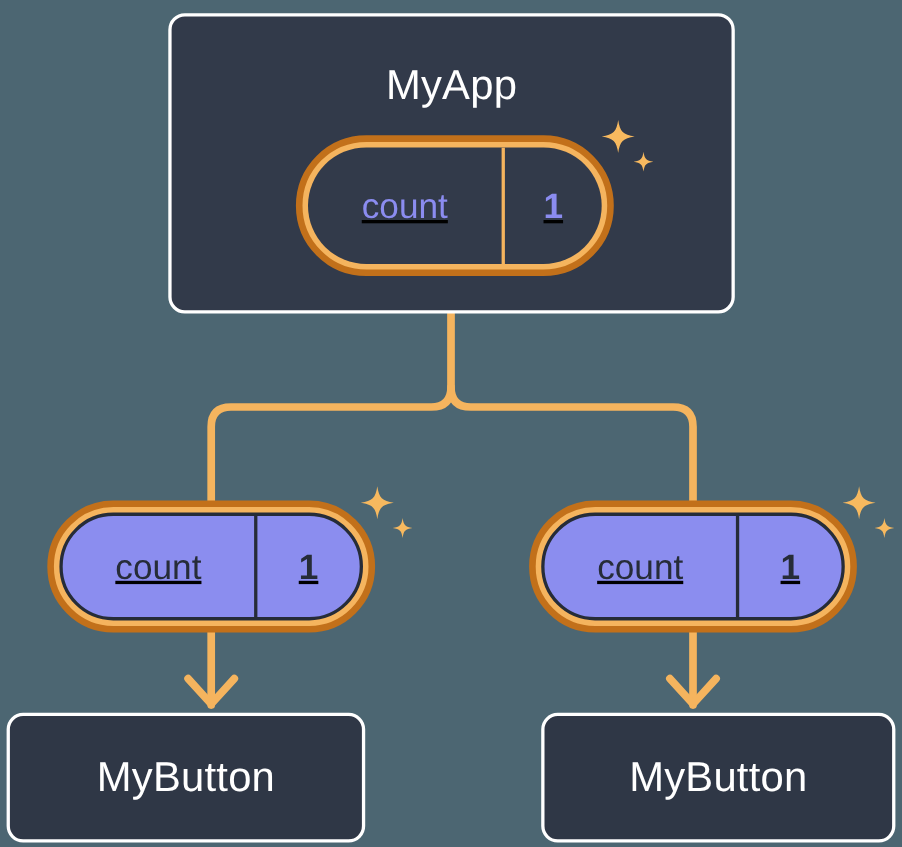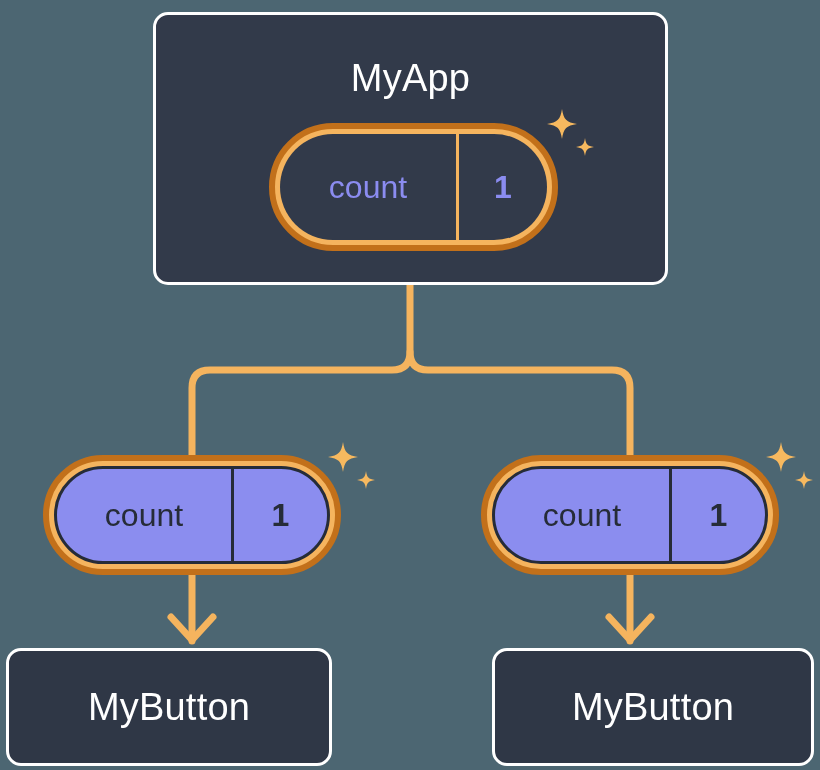--- a/index.html
+++ b/index.html
@@ -39,20 +39,21 @@
   .pill{
     position:absolute;
     box-sizing:border-box;
     border:6px solid #C2701A;      
     border-radius:999px;
     padding:5px;                    
     background:#F5B45E;             
     display:flex;
     align-items:stretch;
     z-index:3;
+    text-decoration:underline;
   }
   .pill-inner{
     flex:1;
     display:flex;
     align-items:stretch;
     border-radius:999px;
     overflow:hidden;
     box-sizing:border-box;
   }
   .pill-key,.pill-val{

